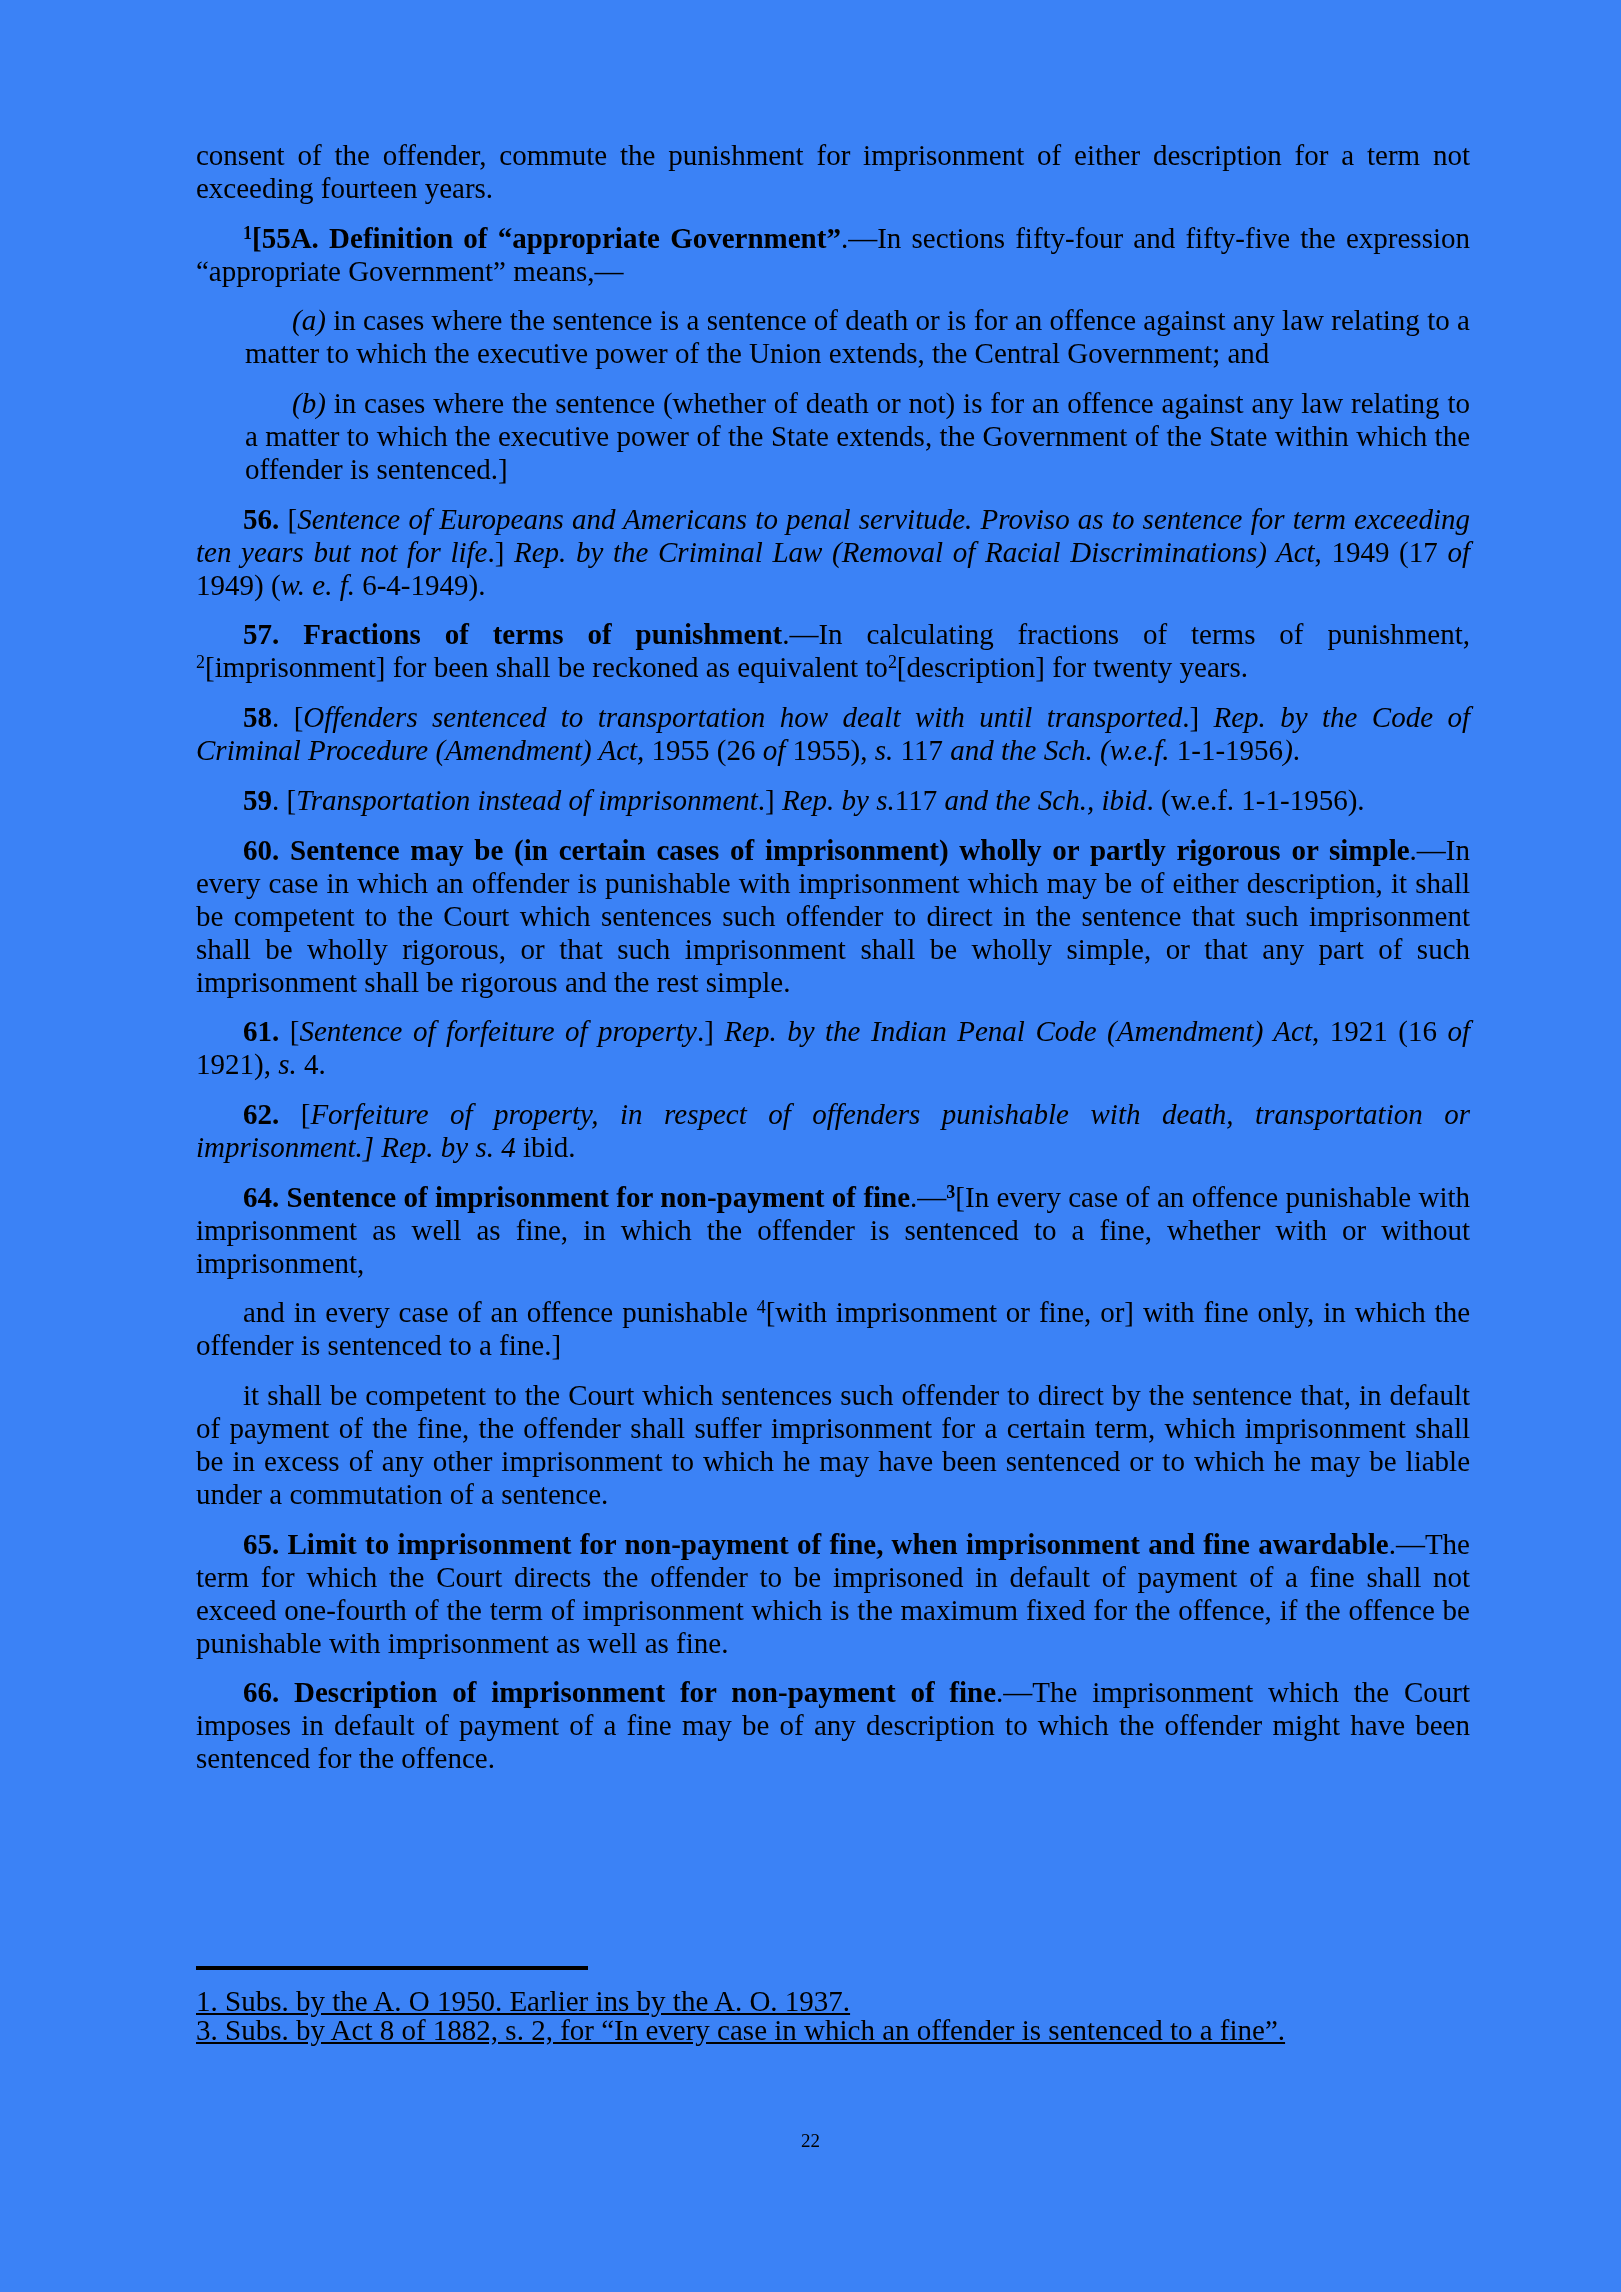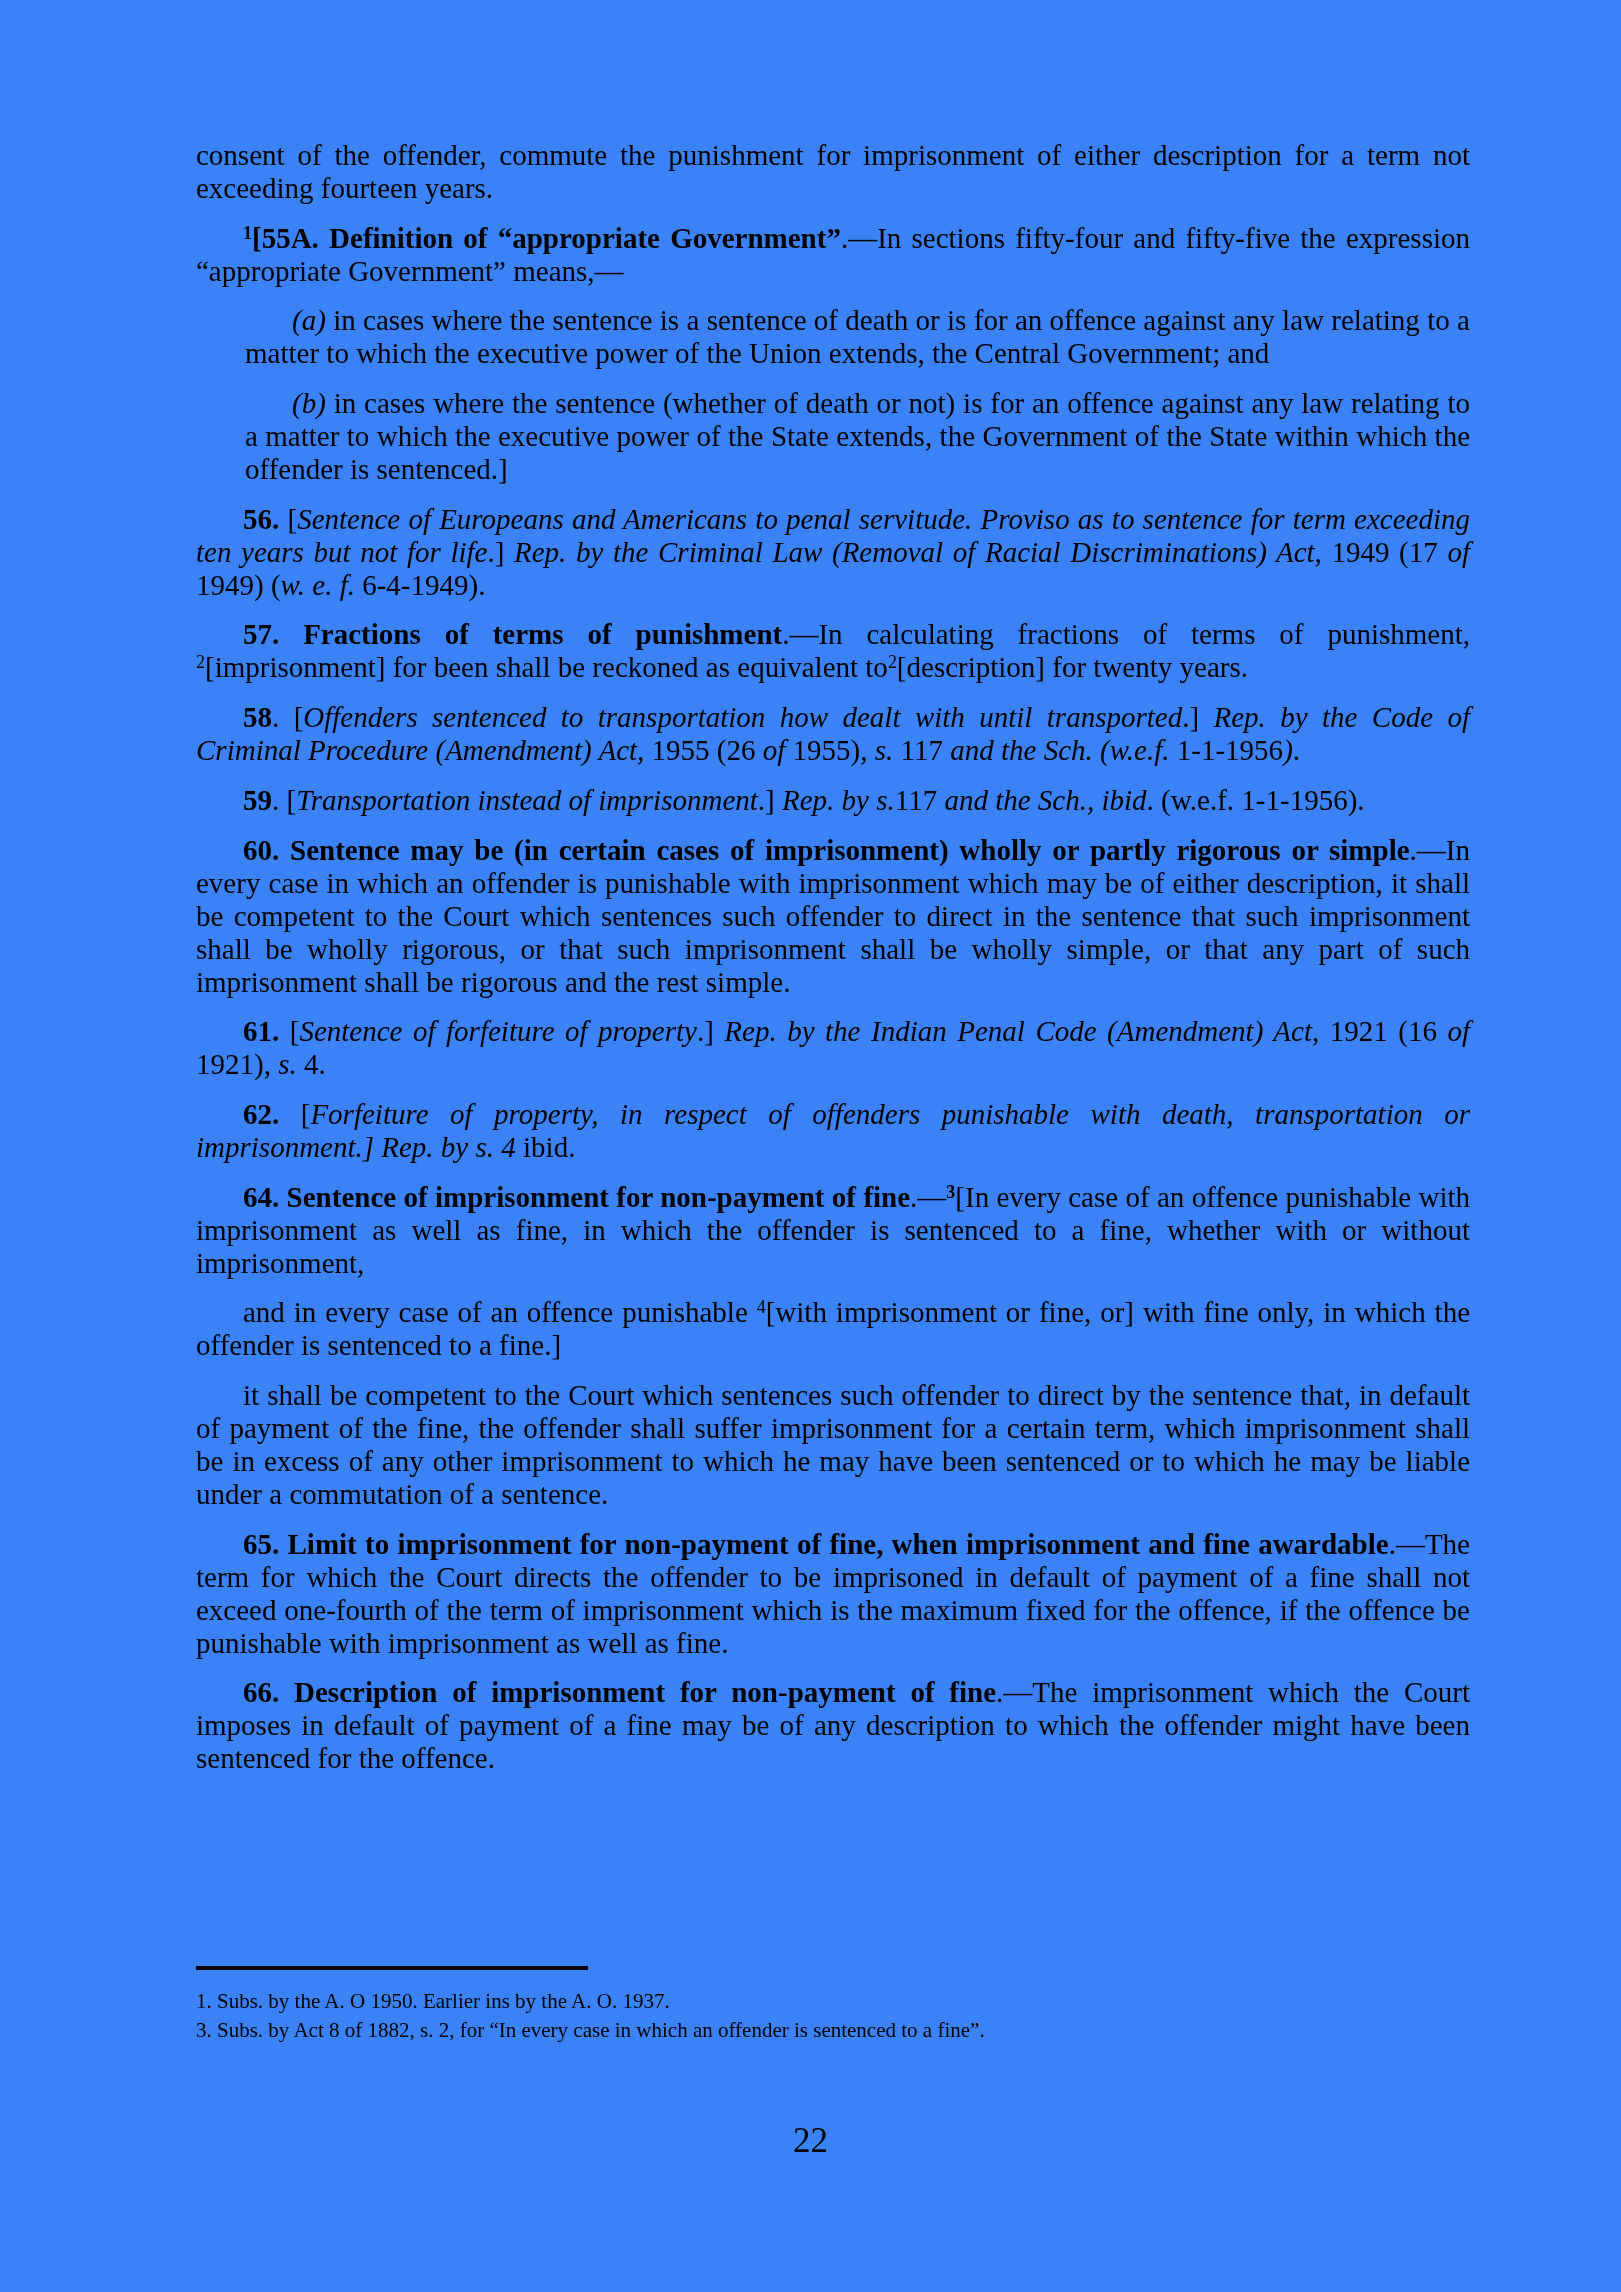--- a/index.html
+++ b/index.html
@@ -33,37 +33,38 @@
     font-size: 0.62em;
     line-height: 0;
     position: relative;
     top: -0.5em;
   }
   .footnotes {
     position: absolute;
     left: 196px;
     top: 1966px;
     width: 1274px;
-    font-size: 21px;
+    font-size: 29px;
     line-height: 29px;
+    text-decoration: underline;
   }
   .fn-rule {
     width: 392px;
     height: 3.9px;
     background: #000000;
     margin: 0 0 16.7px 0;
   }
   .fn { margin: 0; text-align: left; }
   .page-number {
     position: absolute;
     left: 0;
     top: 2125px;
     width: 100%;
     text-align: center;
-    font-size: 35px;
+    font-size: 19px;
     line-height: 31px;
   }
 </style>
 </head>
 <body>
 
 <div class="page">
   <div class="main-text" id="main-text">
       <p class="para p-cont"><span>consent of the offender, commute the punishment for imprisonment of either description for a term not exceeding fourteen years.</span></p>
       <p class="para"><span class="r-s r-b">1</span><span class="r-b">[55A. Definition of “appropriate Government”</span><span>.—In sections fifty-four and fifty-five the expression “appropriate Government” means,—</span></p>

